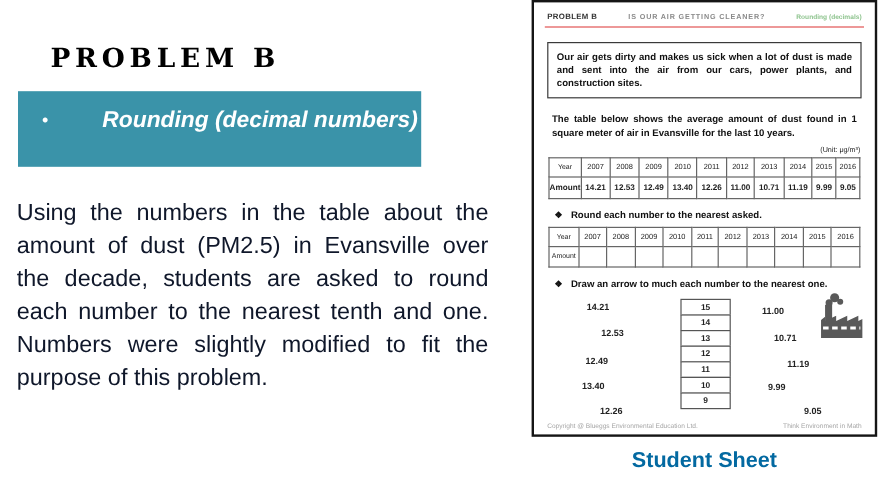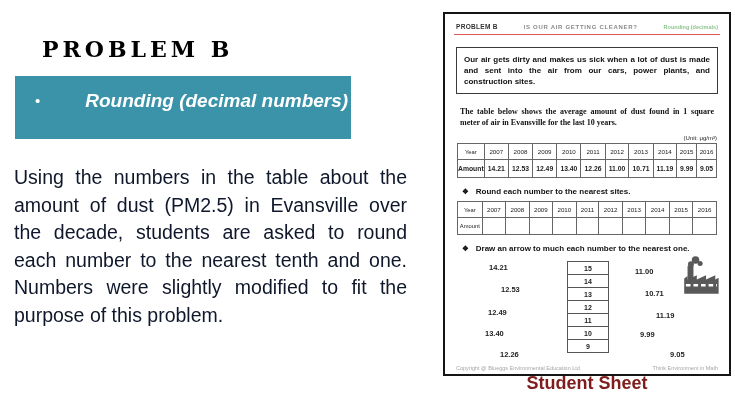--- a/index.html
+++ b/index.html
@@ -14,33 +14,33 @@
   .banner { position:absolute; left:15px; top:76px; width:336px; height:63px;
             background:#3A93A9; color:#fff; }
   .banner-row { display:flex; align-items:flex-start; padding:13px 0 0 20px; }
   .banner-bullet { font-size:15px; line-height:24px; margin-right:16px; }
   .banner-label { font-style:italic; font-weight:bold; font-size:19px; line-height:24px;margin-left:29px; }
   .body-text { position:absolute; left:14px; top:164px; width:393px;
                font-size:19.5px; line-height:27.5px; color:#0f172a;
                text-align:justify; }
 
   
-  .sheet { position:absolute; left:443px; top:12px; width:288px; height:364px;
+  .sheet { position:absolute; left:443px; top:0; width:288px; height:364px;
            border:2px solid #151515; background:#fff; padding:4px 9px; }
   .sheet-header { display:flex; justify-content:space-between; align-items:baseline;
                   border-bottom:1.5px solid #E25555; padding:5px 2px 4px 2px; }
   .sh-left  { font-size:6.5px; font-weight:bold; color:#333; letter-spacing:.3px; }
   .sh-center{ font-size:6px; font-weight:600; color:#8a8a8a; letter-spacing:.7px; }
   .sh-right { font-size:5.5px; font-weight:600; color:#8FC48F; }
 
   .intro-box { margin:12px 2px 0 2px; border:1.5px solid #3a3a3a;
                padding:6px 7px; font-size:8px; line-height:11px;
                font-weight:600; color:#111; text-align:justify; }
   .table-caption { margin:12px 6px 0 6px; font-size:8px; line-height:11px;
-                   font-weight:600; color:#111; text-align:justify;font-family:Liberation Serif, serif; }
+                   font-weight:600; color:#111; text-align:justify; }
   .unit-label { margin:7px 3px 2px 0; font-size:6px; text-align:right; color:#222; }
 
   table.data { width:calc(100% - 6px); margin:0 3px; border-collapse:collapse; }
   table.data td { border:1px solid #666; text-align:center; color:#222;
                   font-size:6.2px; padding:0; height:16px; }
   table.data td.rowlab { width:9.5%; font-size:5.8px; }
   table.data tr.amounts td { font-weight:bold; font-size:6.8px; height:18px; }
   table.data tr.empty td { height:17px; }
 
   .task { margin:9px 4px 5px 8px; font-size:8px; font-weight:600; color:#111; }
@@ -58,21 +58,21 @@
   .r0 { left:181px; top:9px; }  .r1 { left:191px; top:31px; }
   .r2 { left:202px; top:53px; } .r3 { left:186px; top:72px; }
   .r4 { left:216px; top:92px; }
   .factory { position:absolute; left:226px; top:-4px; width:42px; height:42px; }
 
   .sheet-footer { position:absolute; left:11px; right:11px; bottom:3px;
                   display:flex; justify-content:space-between;
                   font-size:5.5px; color:#a6a6a6; }
 
   .caption { position:absolute; left:443px; top:373px; width:288px;
-             text-align:center; font-size:18px; font-weight:600; color:#7f1d1d; }
+             text-align:center; font-size:18px; font-weight:600; color:#0369a1; }
 </style>
 </head>
 <body>
 
 <div class="stage">
 
   <div class="slide-title">PROBLEM B</div>
 
   <div class="banner">
     <div class="banner-row">
@@ -122,21 +122,21 @@
         <td>11.00</td>
         <td>10.71</td>
         <td>11.19</td>
         <td>9.99</td>
         <td>9.05</td>
       </tr>
     </tbody>
       </table>
 
     <div class="task">
-      <span class="diamond">❖</span><span>Round each number to the nearest sites.</span>
+      <span class="diamond">❖</span><span>Round each number to the nearest asked.</span>
     </div>
 
     <table class="data">
       <tbody>
           <tr>
         <td class="rowlab">Year</td>
         <td>2007</td>
         <td>2008</td>
         <td>2009</td>
         <td>2010</td>

